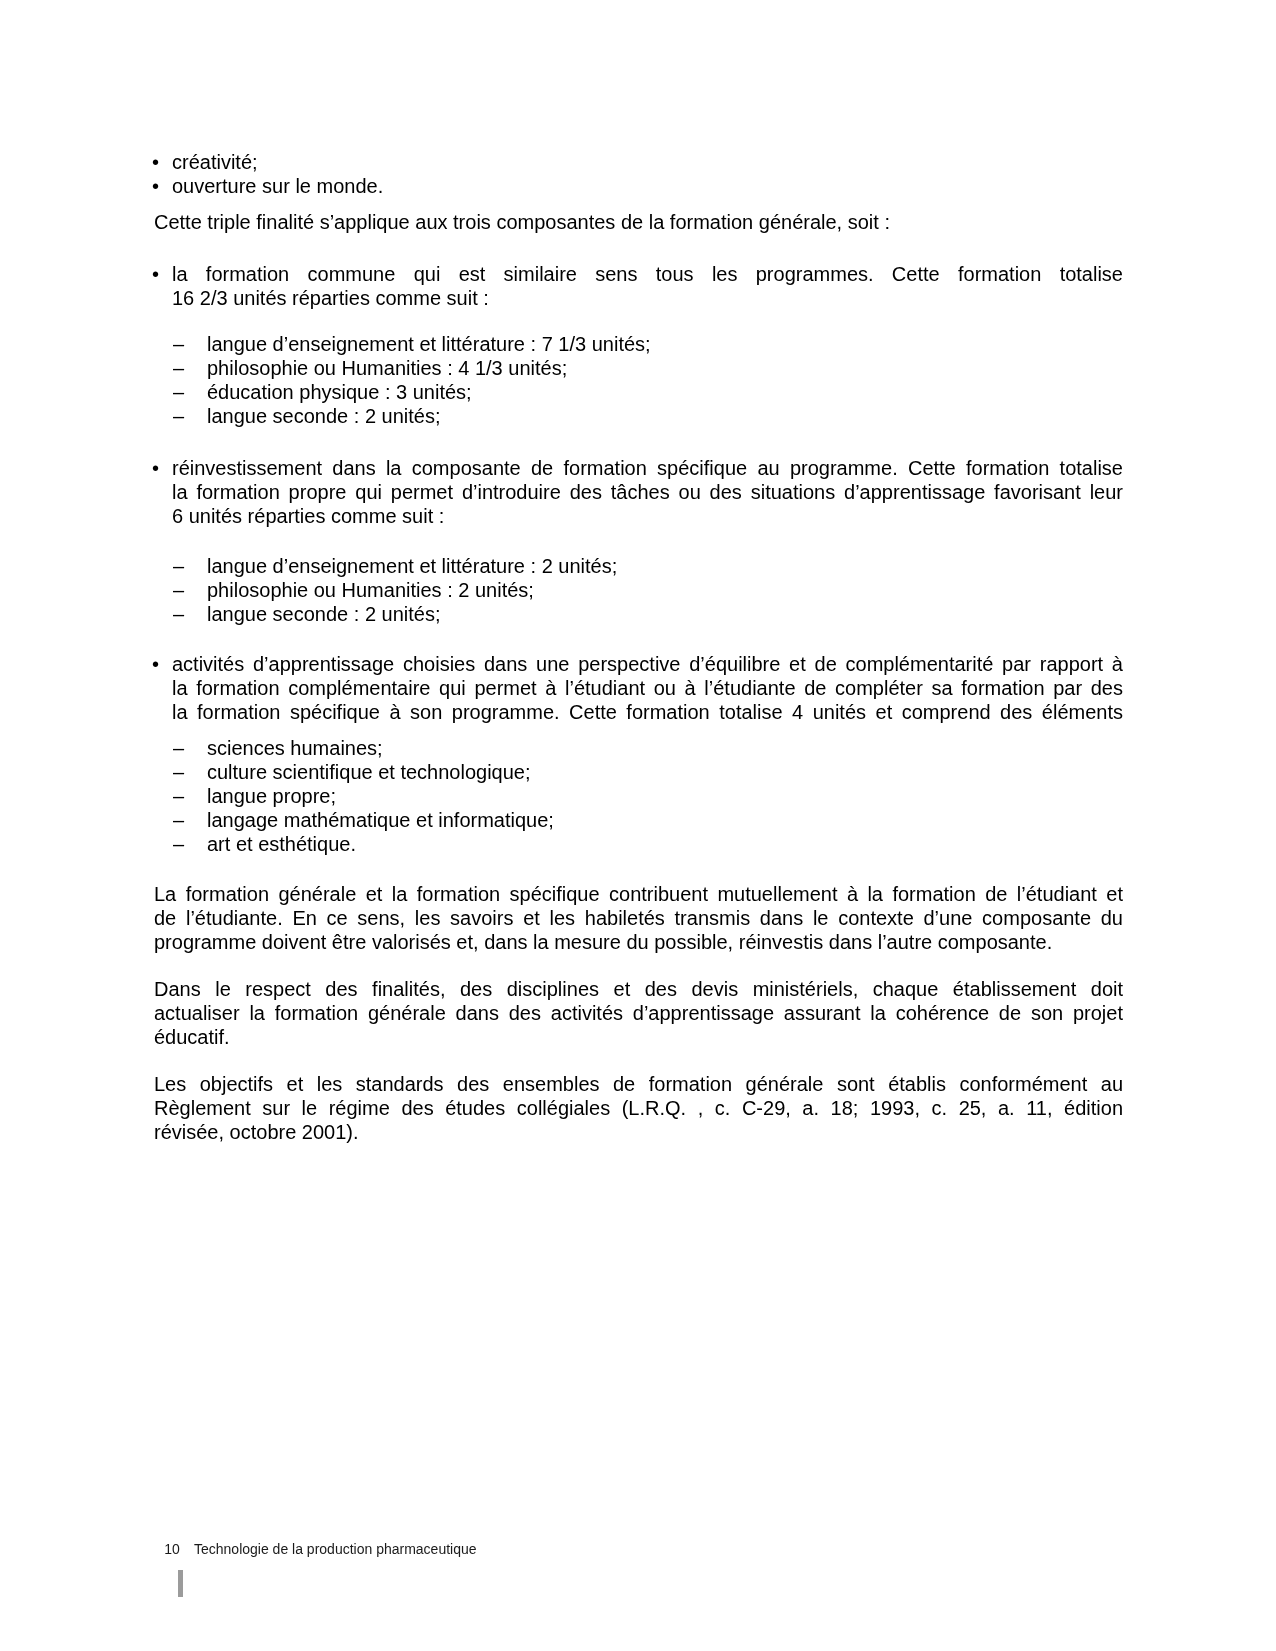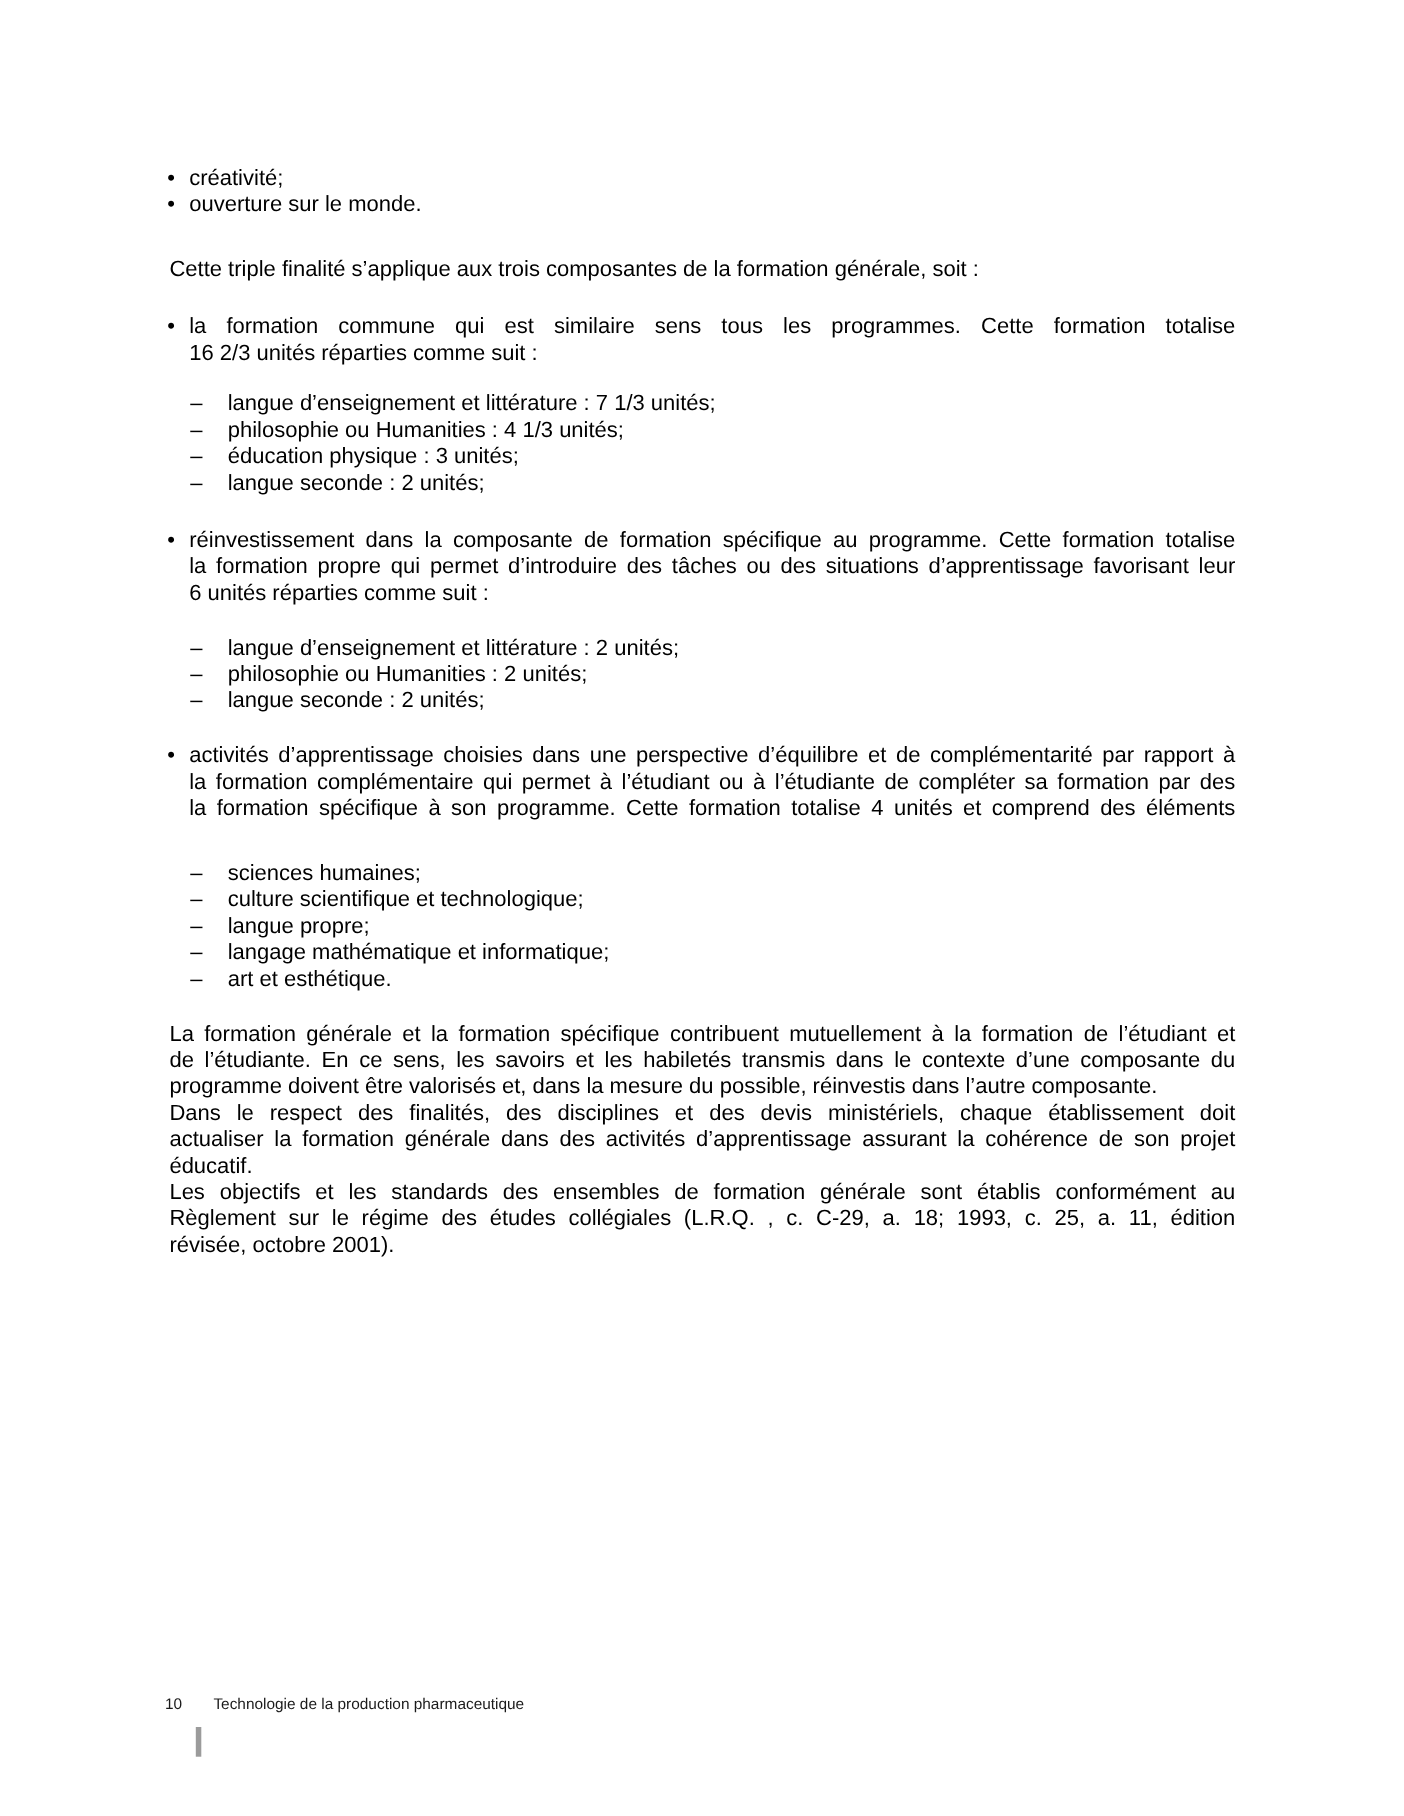--- a/index.html
+++ b/index.html
@@ -26,30 +26,30 @@
   .jl { text-align:justify; text-align-last:justify; }
   .ll { text-align:left; }
   
   .b-item { position:relative; padding-left:18px; }
   .b-marker { position:absolute; left:-2px; top:0; }
   
   .d-item { position:relative; padding-left:53px; }
   .d-marker { position:absolute; left:19px; top:0; }
   
   .g22 { margin-top:22px; }
-  .g23 { }
-  .g24 { margin-top:35px; }
+  .g23 { margin-top:23px; }
+  .g24 { margin-top:12px; }
   .g26 { margin-top:26px; }
   .g28 { margin-top:28px; }
   .footer {
     position:absolute; left:150px; top:1541px;
     font-size:14px; line-height:17px; color:#1a1a1a;
     white-space:nowrap;
   }
-  .footer .pagenum { display:inline-block; width:44px; }
+  .footer .pagenum { display:inline-block; width:44px;text-align:center; }
   .graybar {
     position:absolute; left:178px; top:1570px;
     width:5px; height:27px;
     background:#9b9b9b;
   }
 </style>
 </head>
 <body>
 
 <div class="page">

